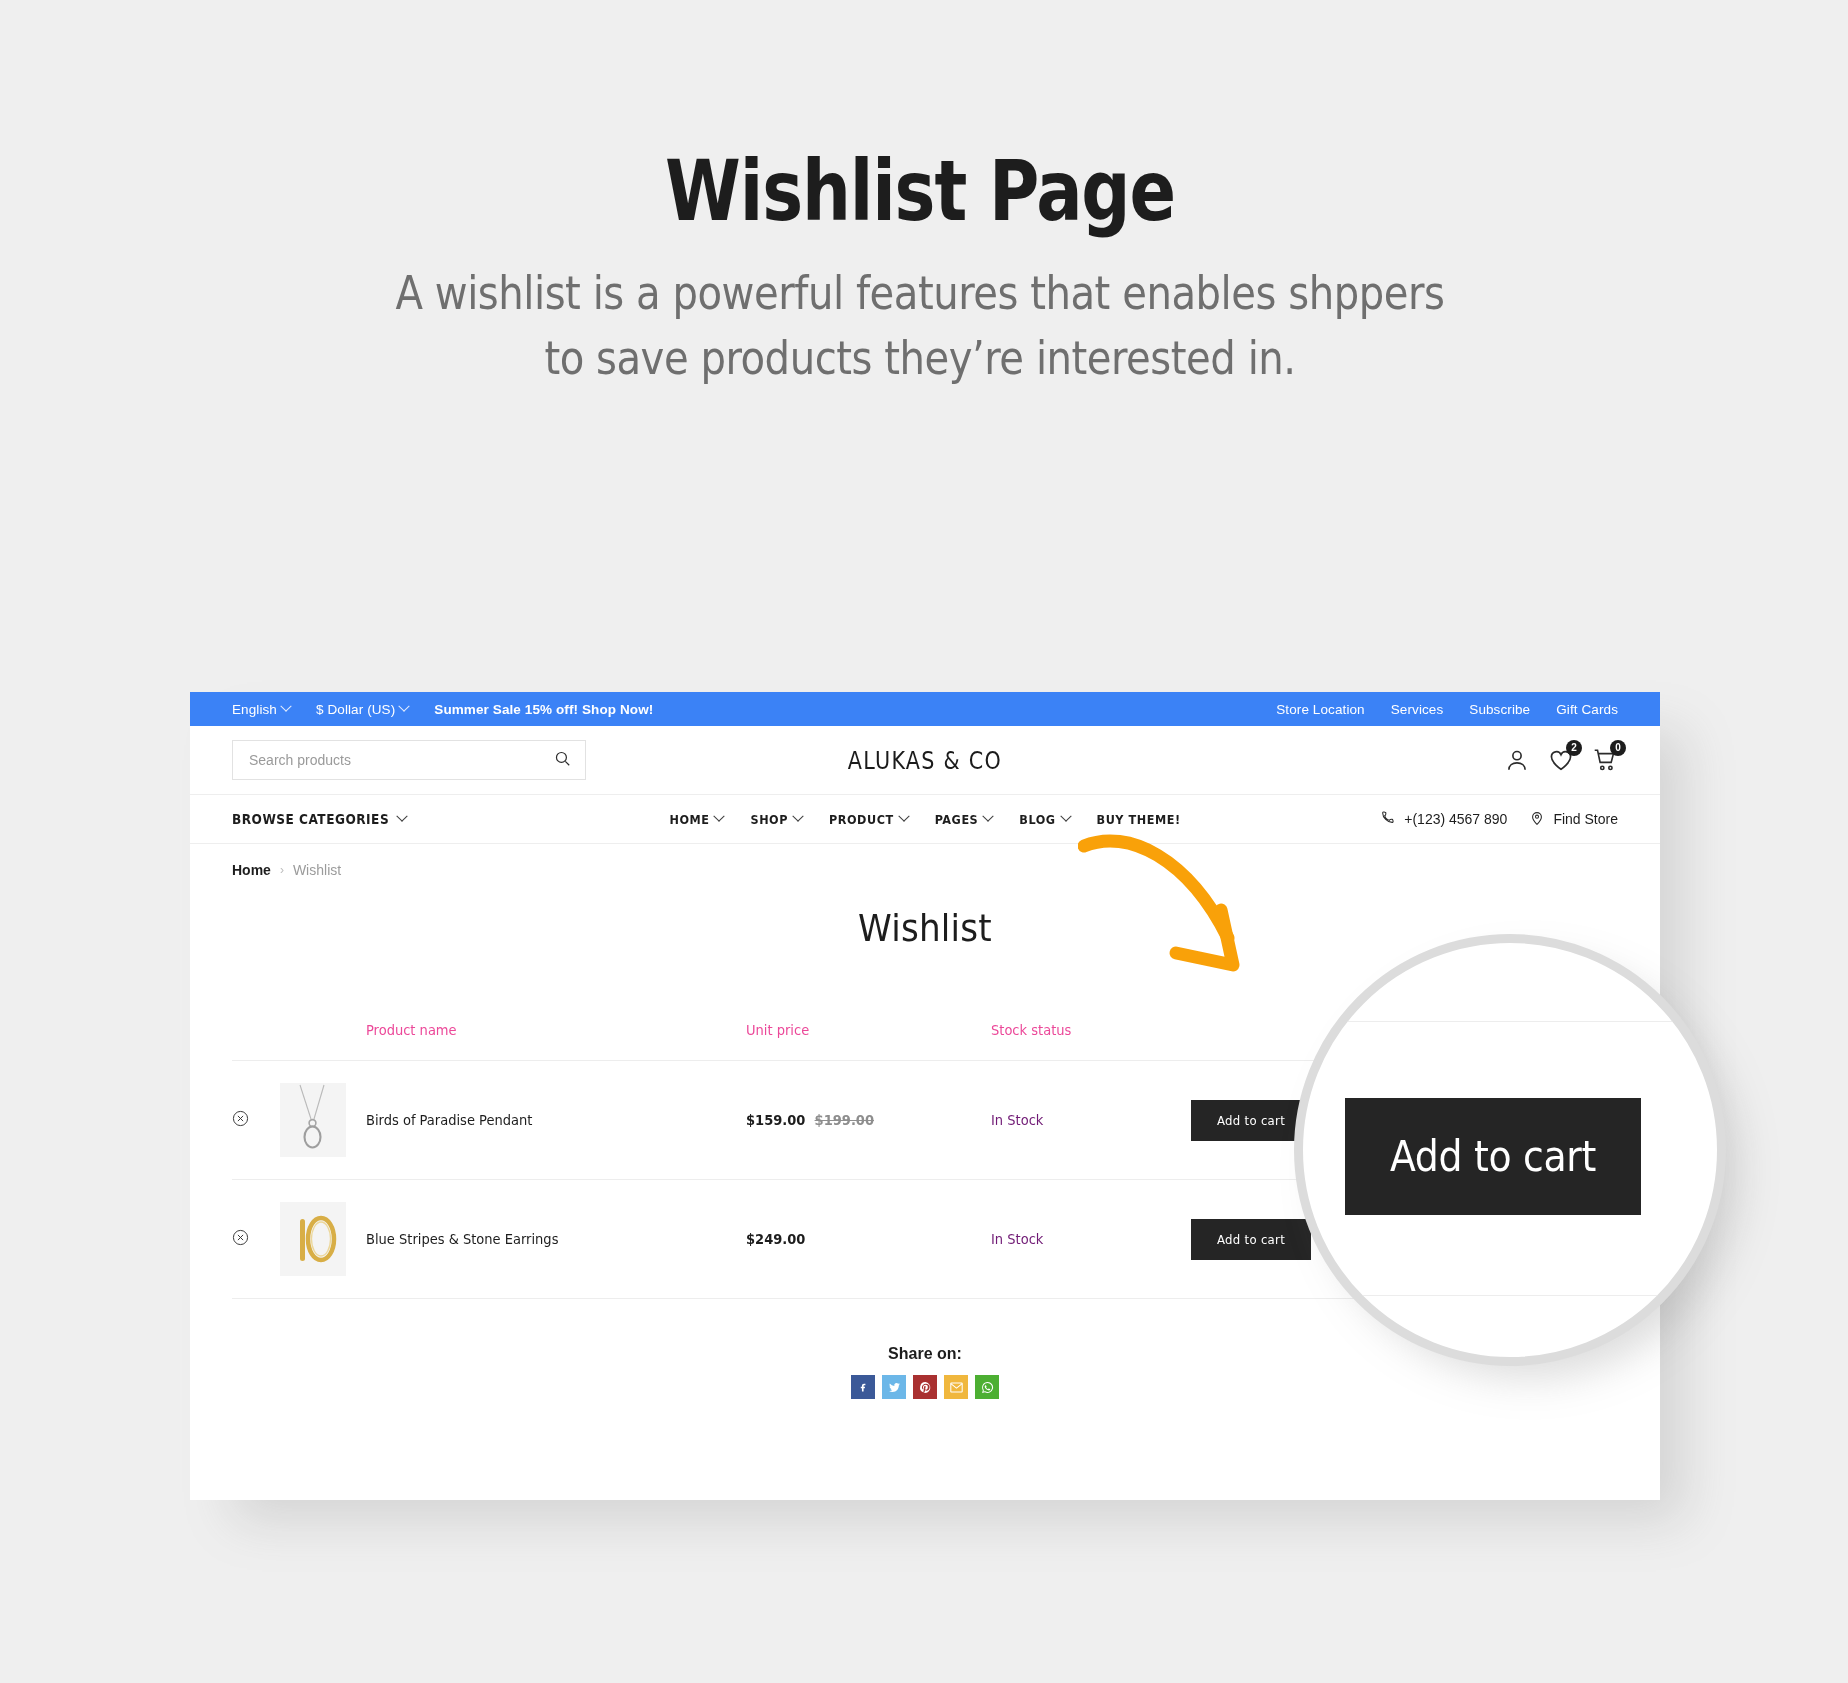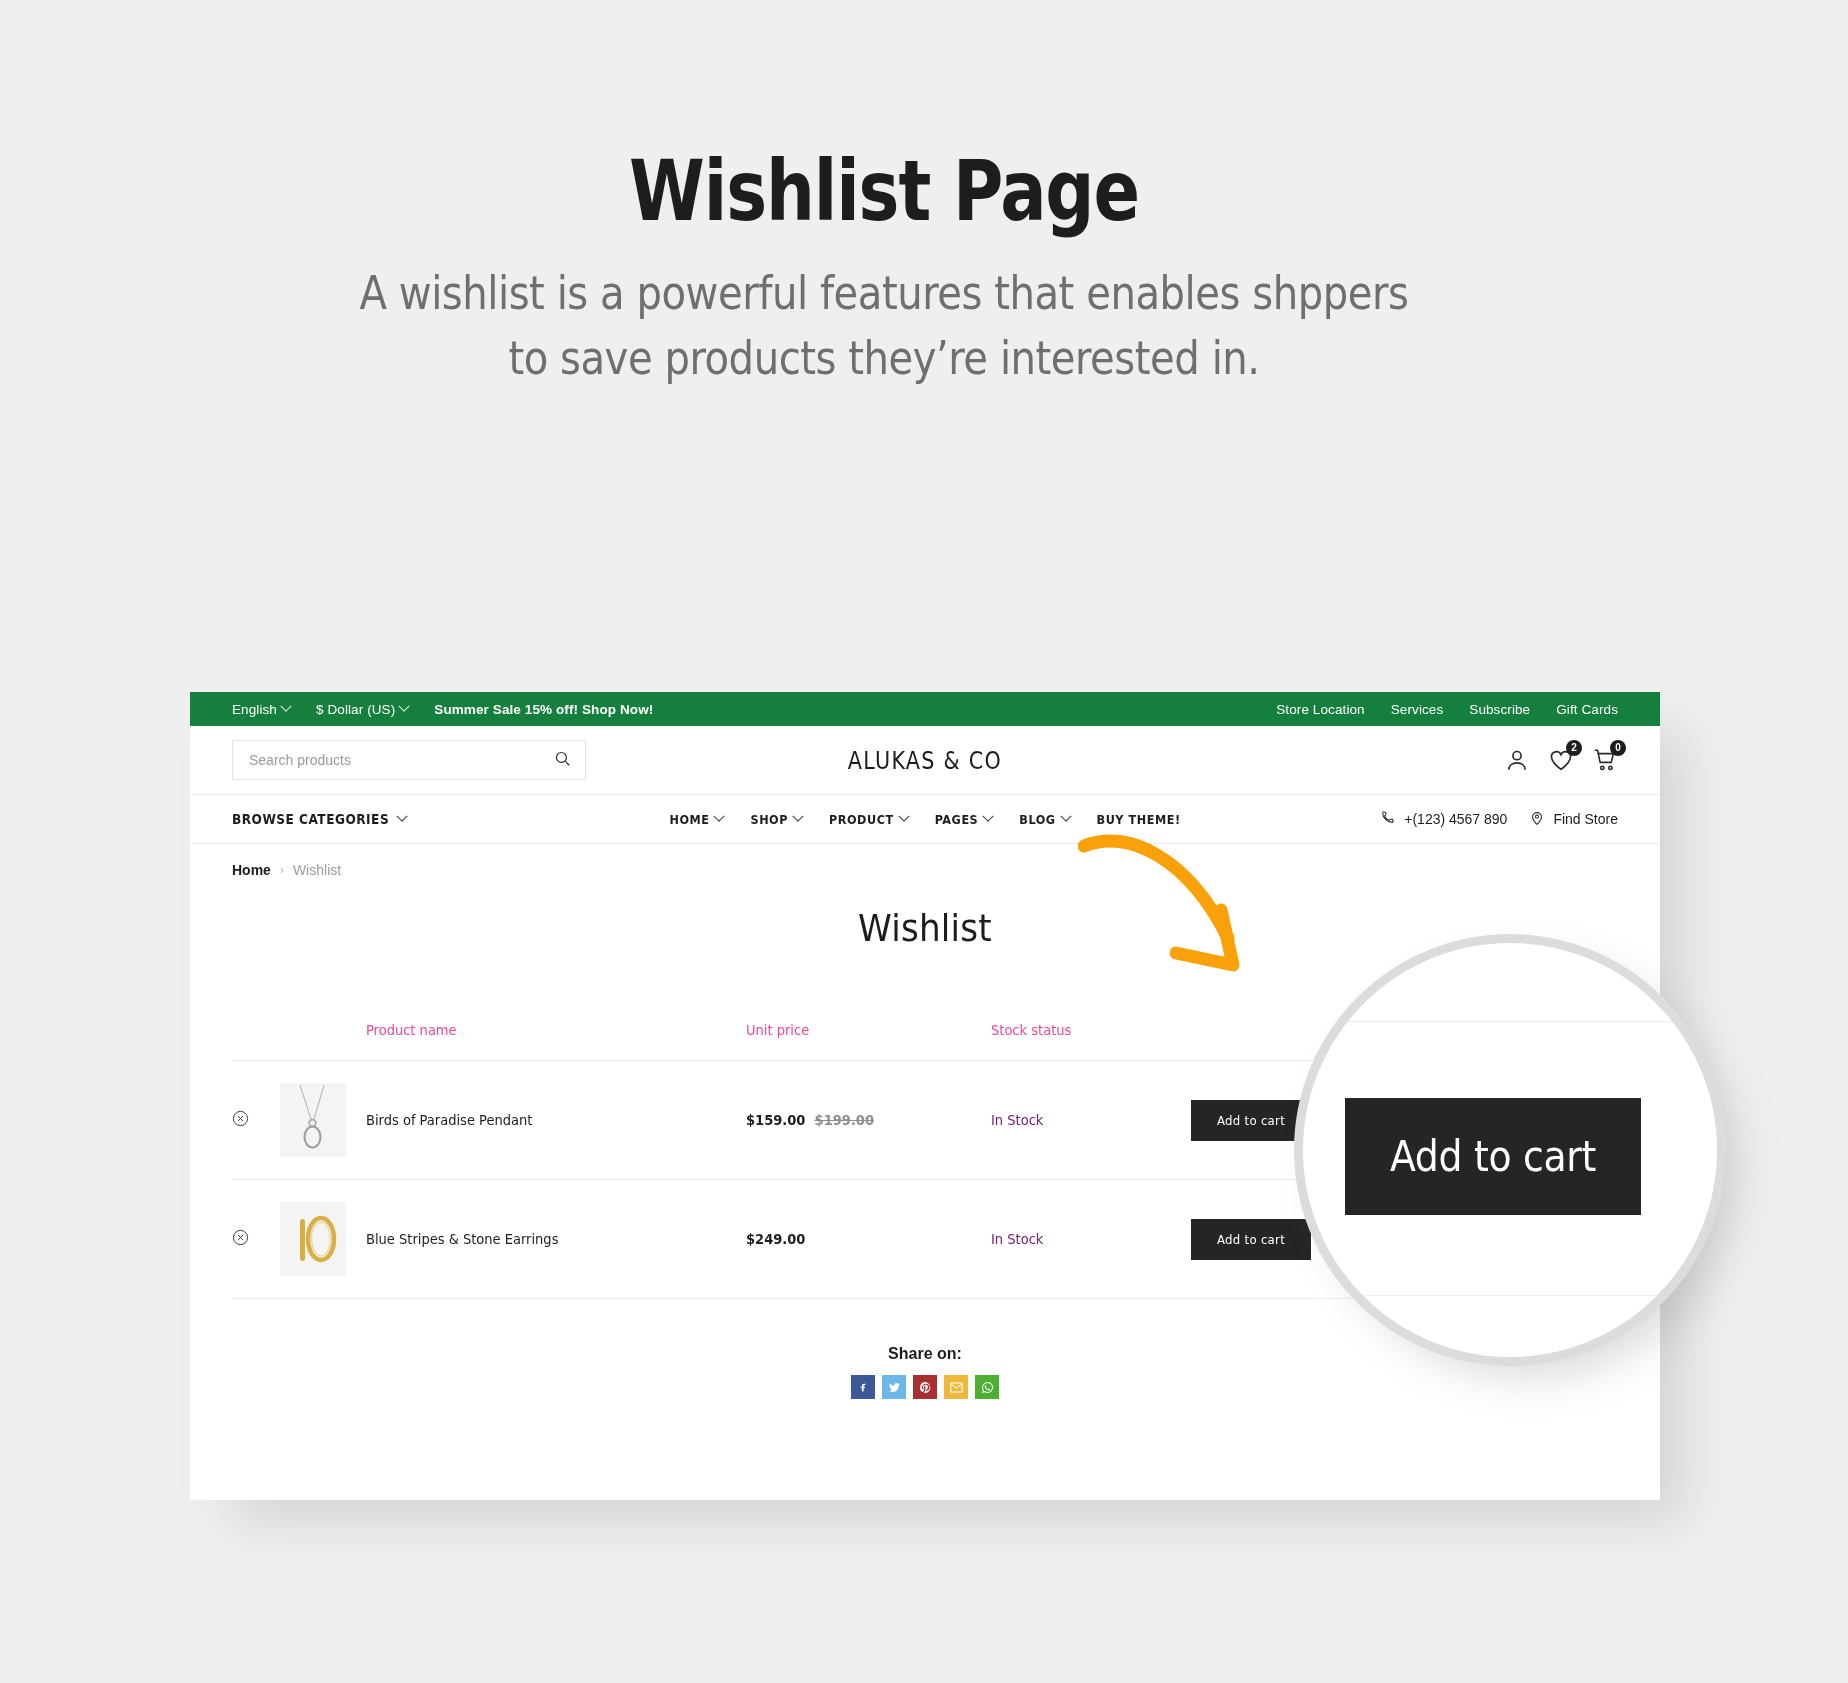--- a/index.html
+++ b/index.html
@@ -14,20 +14,21 @@
     overflow: hidden;
     position: relative;
   }
 
   
   .promo-wrap {
     position: absolute;
     top: 0; left: 0;
     width: 1768px;
     text-align: center;
+    padding-left: 36px;
   }
   .promo-title {
     margin: 0;
     padding-top: 148px;
     font-size: 83px;
     line-height: 1.05;
     font-weight: 700;
     letter-spacing: -1.2px;
     color: #1d1d1d;
     font-family: "DejaVu Sans Condensed", "Liberation Sans Narrow", "Liberation Sans", sans-serif;
@@ -53,21 +54,21 @@
     width: 1470px;
     height: 808px;
     background: #ffffff;
     box-shadow: 34px 30px 48px -10px rgba(120,120,120,0.22);
     overflow: hidden;
   }
 
   
   .topbar {
     height: 34px;
-    background: #15803d;
+    background: #3b82f6;
     color: #ffffff;
     display: flex;
     align-items: center;
     padding: 0 42px;
     font-size: 13.5px;
   }
   .topbar-left { display: flex; align-items: center; gap: 26px; }
   .topbar-right { margin-left: auto; display: flex; align-items: center; gap: 26px; }
   .topbar .tb-item {
     display: inline-flex;

